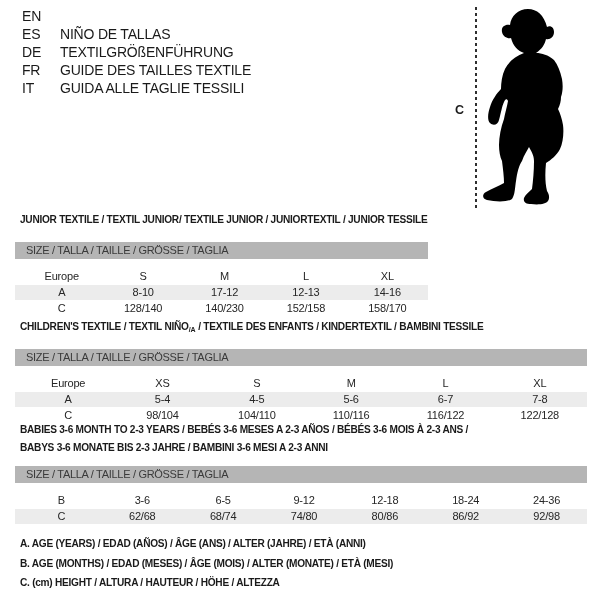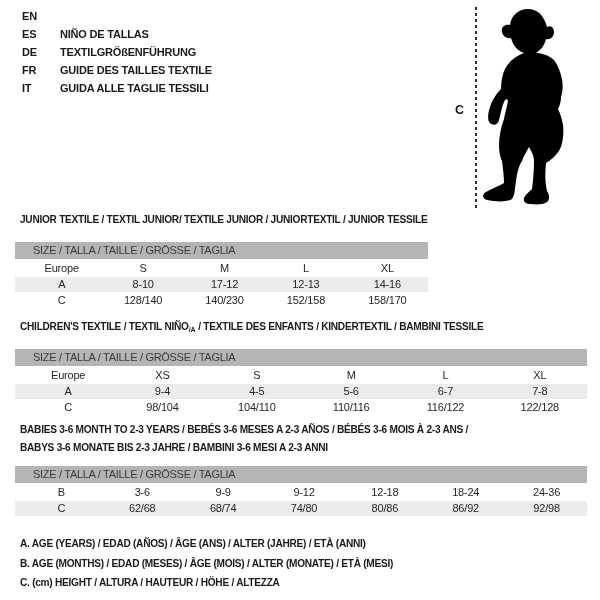--- a/index.html
+++ b/index.html
@@ -5,21 +5,21 @@
   html, body { margin:0; padding:0; }
   body {
     width:600px; height:600px; position:relative; overflow:hidden;
     background:#ffffff; color:#1a1a1a;
     font-family:"Liberation Sans", sans-serif;
   }
 
   
   .lang-block { position:absolute; left:22px; top:7px; }
   .lang-row { display:flex; height:18px; line-height:18px;
-              font-weight:bold; font-size:11px; letter-spacing:-0.2px;align-items:flex-end; }
+              font-weight:normal; font-size:14px; letter-spacing:-0.2px;align-items:flex-end; }
   .lang-code { width:38px; }
 
   
   .dash-line { position:absolute; left:475px; top:7px; width:2px; height:203px;
                background:repeating-linear-gradient(to bottom,#2f2f2f 0 3px,transparent 3px 6px); }
   .fig-c { position:absolute; left:455px; top:103px; font-weight:bold; font-size:12.5px; }
   .baby-svg { position:absolute; left:481px; top:5px; }
 
   
   .sec-title { position:absolute; left:20px; font-weight:bold; font-size:11.5px;
@@ -29,23 +29,23 @@
   #children-title { top:320px; }
   #babies-title   { top:420px; line-height:18px; }
   .title-sub { font-size:8px; vertical-align:-2px; letter-spacing:0; }
 
   
   .table { position:absolute; left:15px; }
   #junior-table   { top:242px; width:413px; }
   #children-table { top:349px; width:572px; }
   #babies-table   { top:466px; width:572px; }
   .thead { height:17px; line-height:17px; background:#b5b5b5; color:#3a3a3a;
-           font-size:11px; letter-spacing:-0.3px; padding-left:18px; box-sizing:border-box;
+           font-size:11px; letter-spacing:-0.3px; padding-left:11px; box-sizing:border-box;
            white-space:nowrap; }
-  .tbody { margin-top:2px; }
+  .tbody { margin-top:10px; }
   .trow { display:flex; height:15px; line-height:15px; font-size:11px;
           letter-spacing:-0.2px; margin-bottom:1px; color:#262626; }
   .trow:nth-child(2) { background:#ececec; }
   .tlabel { width:55px; padding-left:6px; box-sizing:border-box; text-align:left; }
   .tcell { flex:1; text-align:center; }
 
   
   .footnotes { position:absolute; left:20px; top:534px; font-weight:bold;
                font-size:11.5px; letter-spacing:-0.3px; line-height:19.5px;
                white-space:nowrap; transform:scaleX(0.88); transform-origin:0 0; }
@@ -158,21 +158,21 @@
         <div class="trow">
           <div class="tcell tlabel">Europe</div>
           <div class="tcell">XS</div>
           <div class="tcell">S</div>
           <div class="tcell">M</div>
           <div class="tcell">L</div>
           <div class="tcell">XL</div>
         </div>
         <div class="trow">
           <div class="tcell tlabel">A</div>
-          <div class="tcell">9-4</div>
+          <div class="tcell">5-4</div>
           <div class="tcell">4-5</div>
           <div class="tcell">5-6</div>
           <div class="tcell">6-7</div>
           <div class="tcell">7-8</div>
         </div>
         <div class="trow">
           <div class="tcell tlabel">C</div>
           <div class="tcell">98/104</div>
           <div class="tcell">104/110</div>
           <div class="tcell">110/116</div>
@@ -185,21 +185,21 @@
   <div class="sec-title" id="babies-title">
     <div>BABIES 3-6 MONTH TO 2-3 YEARS / BEBÉS 3-6 MESES A 2-3 AÑOS / BÉBÉS 3-6 MOIS À 2-3 ANS /</div>
     <div>BABYS 3-6 MONATE BIS 2-3 JAHRE / BAMBINI 3-6 MESI A 2-3 ANNI</div>
   </div>
   <div class="table" id="babies-table">
     <div class="thead">SIZE / TALLA / TAILLE / GRÖSSE / TAGLIA</div>
     <div class="tbody">
         <div class="trow">
           <div class="tcell tlabel">B</div>
           <div class="tcell">3-6</div>
-          <div class="tcell">9-9</div>
+          <div class="tcell">6-5</div>
           <div class="tcell">9-12</div>
           <div class="tcell">12-18</div>
           <div class="tcell">18-24</div>
           <div class="tcell">24-36</div>
         </div>
         <div class="trow">
           <div class="tcell tlabel">C</div>
           <div class="tcell">62/68</div>
           <div class="tcell">68/74</div>
           <div class="tcell">74/80</div>

